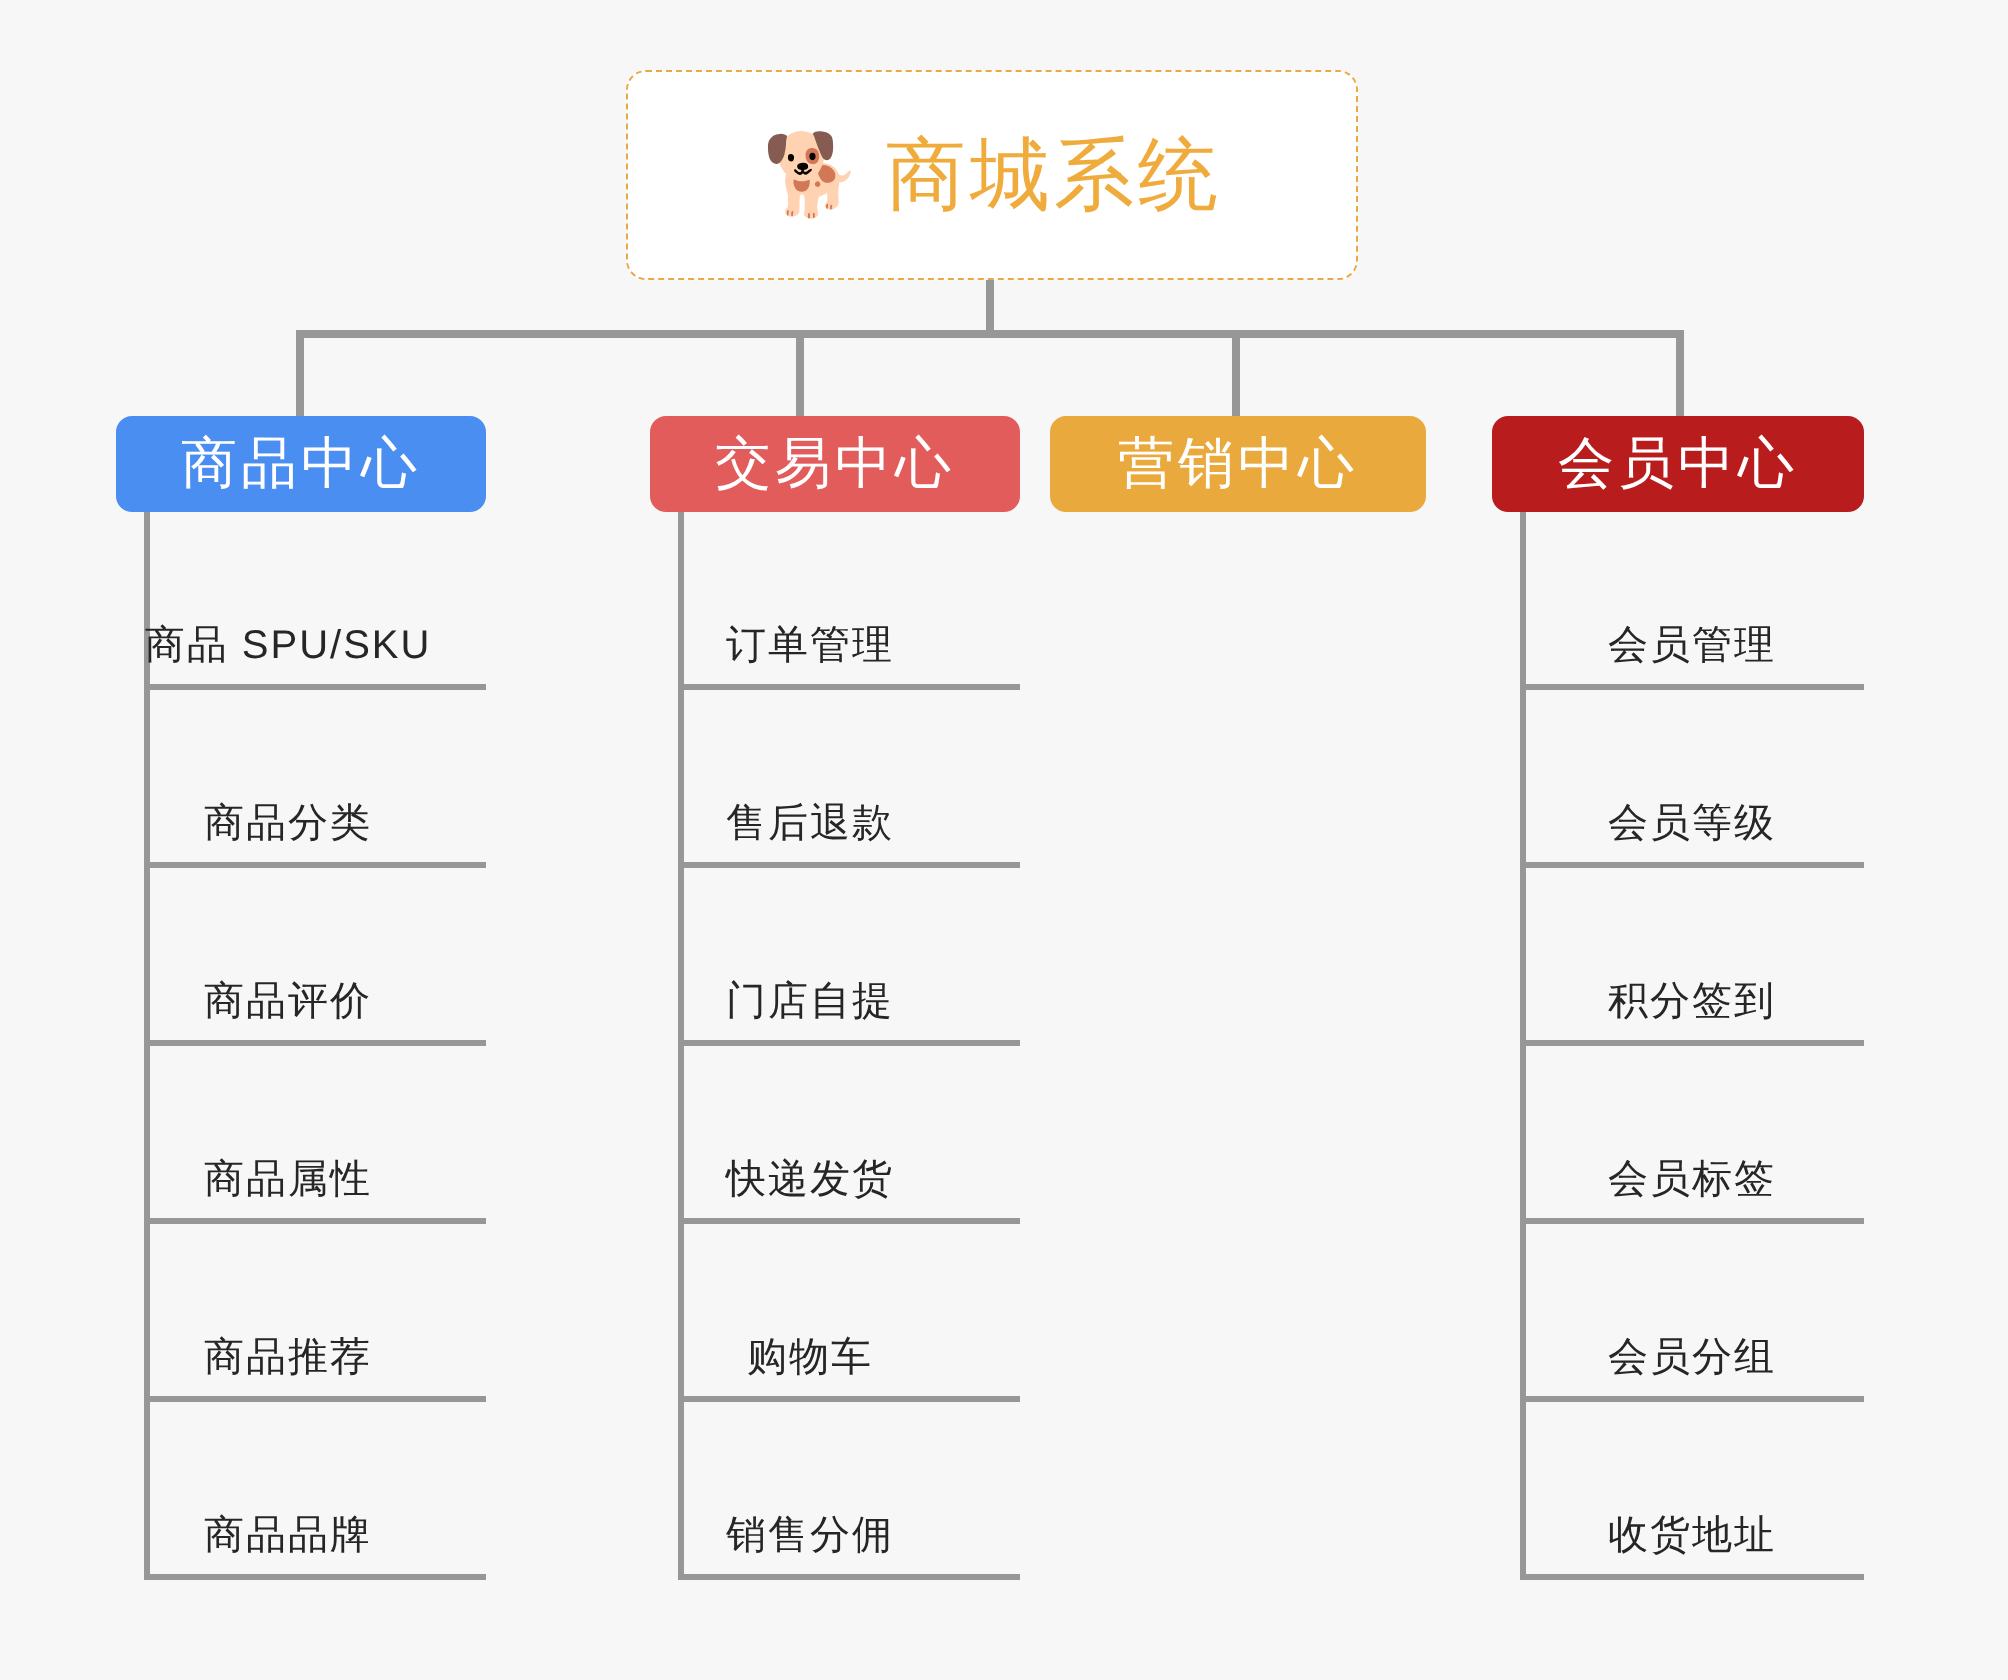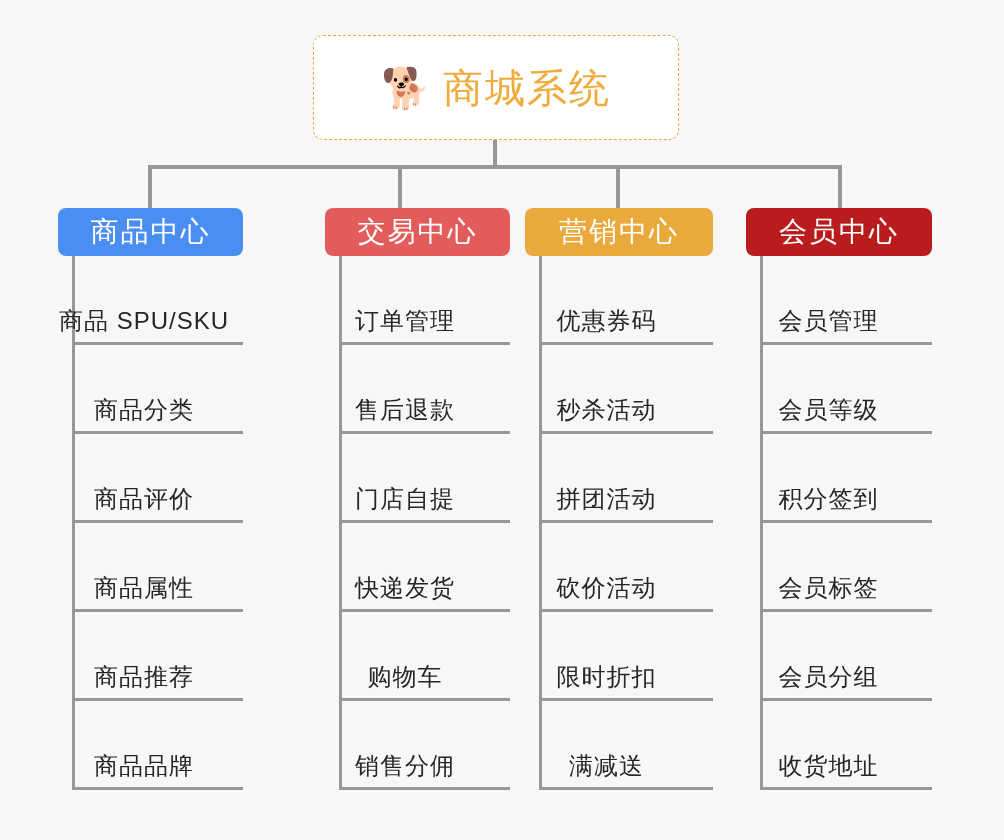--- a/index.html
+++ b/index.html
@@ -115,31 +115,31 @@
     box-sizing: border-box;
     display: flex;
     align-items: flex-end;
     justify-content: center;
     padding-bottom: 8px;
     border-bottom: 3px solid #979797;
     padding-left: 6px;
     padding-right: 22px;
   }
   .leaf-item .label {
-    font-size: 24px;
+    font-size: 20px;
     color: #262626;
     line-height: 1.1;
     white-space: nowrap;
     letter-spacing: 1px;
   }
   
   .col-1 .leaf-item { padding-right: 36px; }
   .col-2 .leaf-item { padding-right: 48px; }
   .col-3 .leaf-item { padding-right: 48px; }
-  .col-4 .leaf-item { padding-right: 44px; }
+  .col-4 .leaf-item { padding-right: 44px; justify-content: flex-end; }
 </style>
 </head>
 <body style="background: rgb(247, 247, 247);">
 
 <div id="diagram">
 
   <div class="root-node" style="border-color: rgb(232, 170, 68); background: rgb(255, 255, 255);">
     <span class="root-emoji">🐕</span>
     <span class="root-title" style="color: rgb(240, 171, 61);">商城系统</span>
   </div>
@@ -200,40 +200,20 @@
       <div class="leaf-item">
           <span class="label">销售分佣</span>
         </div>
     </div>
   </div>
 
   <div class="column col-3">
     <div class="cat-header" style="background: rgb(234, 169, 60);">
       <span>营销中心</span>
     </div>
-    <div class="leaf-list">
-      <div class="leaf-item">
-          <span class="label">优惠券码</span>
-        </div>
-      <div class="leaf-item">
-          <span class="label">秒杀活动</span>
-        </div>
-      <div class="leaf-item">
-          <span class="label">拼团活动</span>
-        </div>
-      <div class="leaf-item">
-          <span class="label">砍价活动</span>
-        </div>
-      <div class="leaf-item">
-          <span class="label">限时折扣</span>
-        </div>
-      <div class="leaf-item">
-          <span class="label">满减送</span>
-        </div>
-    </div>
   </div>
 
   <div class="column col-4">
     <div class="cat-header" style="background: #b91c1c;">
       <span>会员中心</span>
     </div>
     <div class="leaf-list">
       <div class="leaf-item">
           <span class="label">会员管理</span>
         </div>

